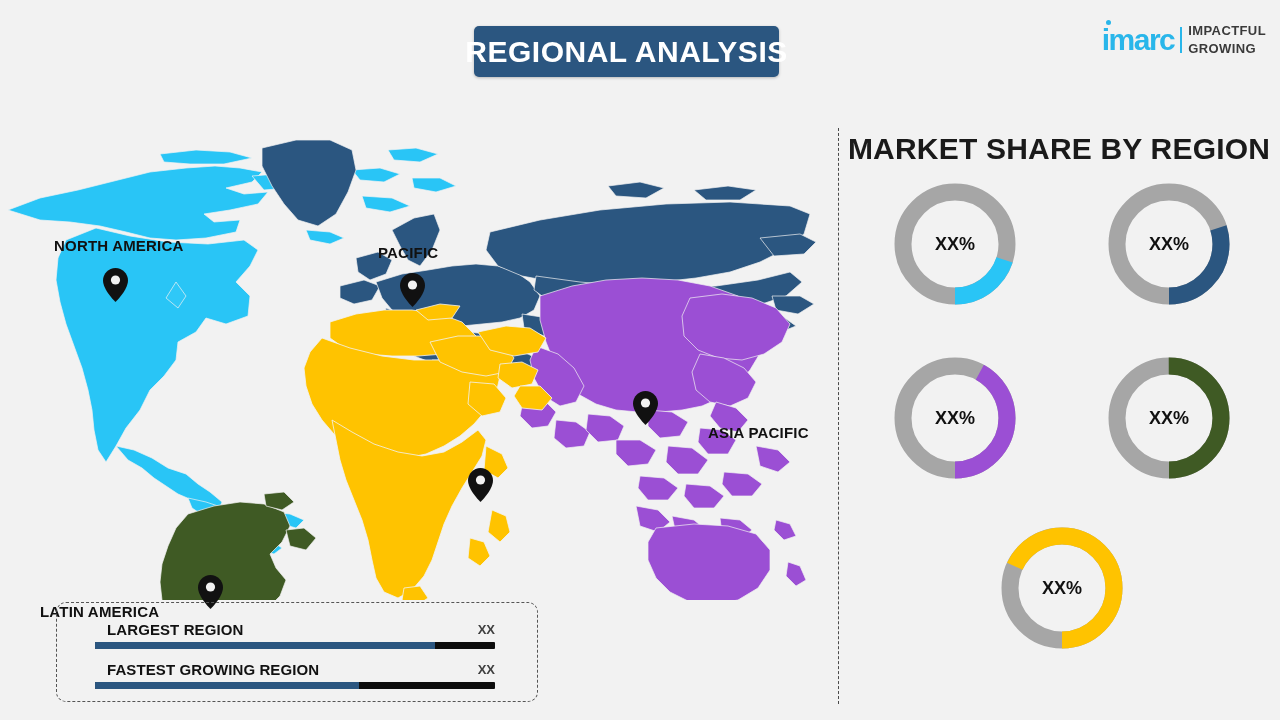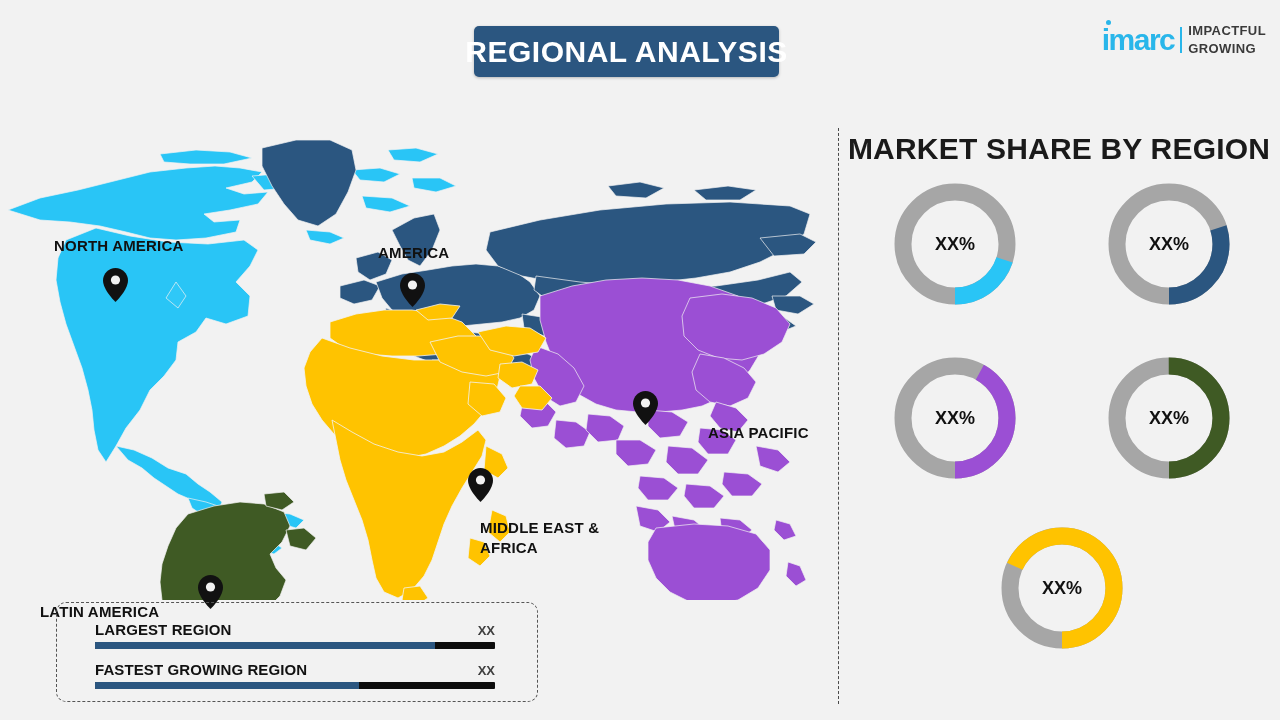--- a/index.html
+++ b/index.html
@@ -69,21 +69,21 @@
   #pin-latin-america{ left:198px; top:465px; }
 
   
   #legend-box{
     position:absolute; left:56px; top:602px; width:482px; height:100px;
     border:1px dashed #555; border-radius:10px;
   }
   .legend-row{ position:absolute; left:38px; width:400px; }
   #legend-row-largest{ top:18px; }
   #legend-row-fastest{ top:58px; }
-  .legend-head{ display:flex; justify-content:space-between; align-items:flex-end; }
+  .legend-head{ display:flex; justify-content:space-between; align-items:center;margin-left:12px; }
   .legend-name{ font-size:15px; font-weight:bold; color:#111; letter-spacing:.1px; }
   .legend-val{ font-size:13px; font-weight:bold; color:#404040; }
   .legend-track{
     margin-top:4px; height:7px; width:100%;
     background:#0d0d0d; border-radius:1px; overflow:hidden;
   }
   .legend-fill{ height:100%; background:#2b5680; }
 
   
   #right-title{
@@ -218,23 +218,22 @@
     <g fill="#3f5a24" stroke="#f2f2f2" stroke-width="0.7">
       <path d="M188 404 L214 396 L240 392 L264 394 L284 402 L290 416 L282 432 L270 444 L276 458 L286 470 L280 486 L268 498 L256 510 L248 524 L242 540 L236 556 L228 570 L220 584 L214 598 L208 612 L202 626 L196 640 L190 652 L184 662 L178 650 L176 634 L178 616 L182 598 L184 580 L182 562 L178 544 L172 526 L166 508 L162 490 L160 472 L162 454 L168 436 L176 418 Z"></path>
       <path d="M178 650 L190 656 L196 668 L188 678 L178 670 Z"></path>
       <path d="M186 676 L198 680 L204 692 L194 700 L184 692 Z"></path>
       <path d="M286 420 L304 418 L316 428 L306 440 L290 436 Z"></path>
       <path d="M264 384 L284 382 L294 392 L282 400 L266 396 Z"></path>
     </g>
   </svg>
 
   <div class="map-label" id="label-north-america">NORTH AMERICA</div>
-  <div class="map-label" id="label-europe">AMERICA</div>
+  <div class="map-label" id="label-europe">PACIFIC</div>
   <div class="map-label" id="label-asia-pacific">ASIA PACIFIC</div>
-  <div class="map-label" id="label-mea">MIDDLE EAST &amp; AFRICA</div>
   <div class="map-label" id="label-latin-america">LATIN AMERICA</div>
 
   <svg class="pin" id="pin-north-america" width="25" height="34" viewBox="0 0 25 34">
     <path d="M12.5 0C5.6 0 0 5.6 0 12.5 0 21.9 12.5 34 12.5 34S25 21.9 25 12.5C25 5.6 19.4 0 12.5 0z" fill="#111"></path>
     <circle cx="12.5" cy="12" r="4.6" fill="#f2f2f2"></circle>
   </svg>
   <svg class="pin" id="pin-europe" width="25" height="34" viewBox="0 0 25 34">
     <path d="M12.5 0C5.6 0 0 5.6 0 12.5 0 21.9 12.5 34 12.5 34S25 21.9 25 12.5C25 5.6 19.4 0 12.5 0z" fill="#111"></path>
     <circle cx="12.5" cy="12" r="4.6" fill="#f2f2f2"></circle>
   </svg>

